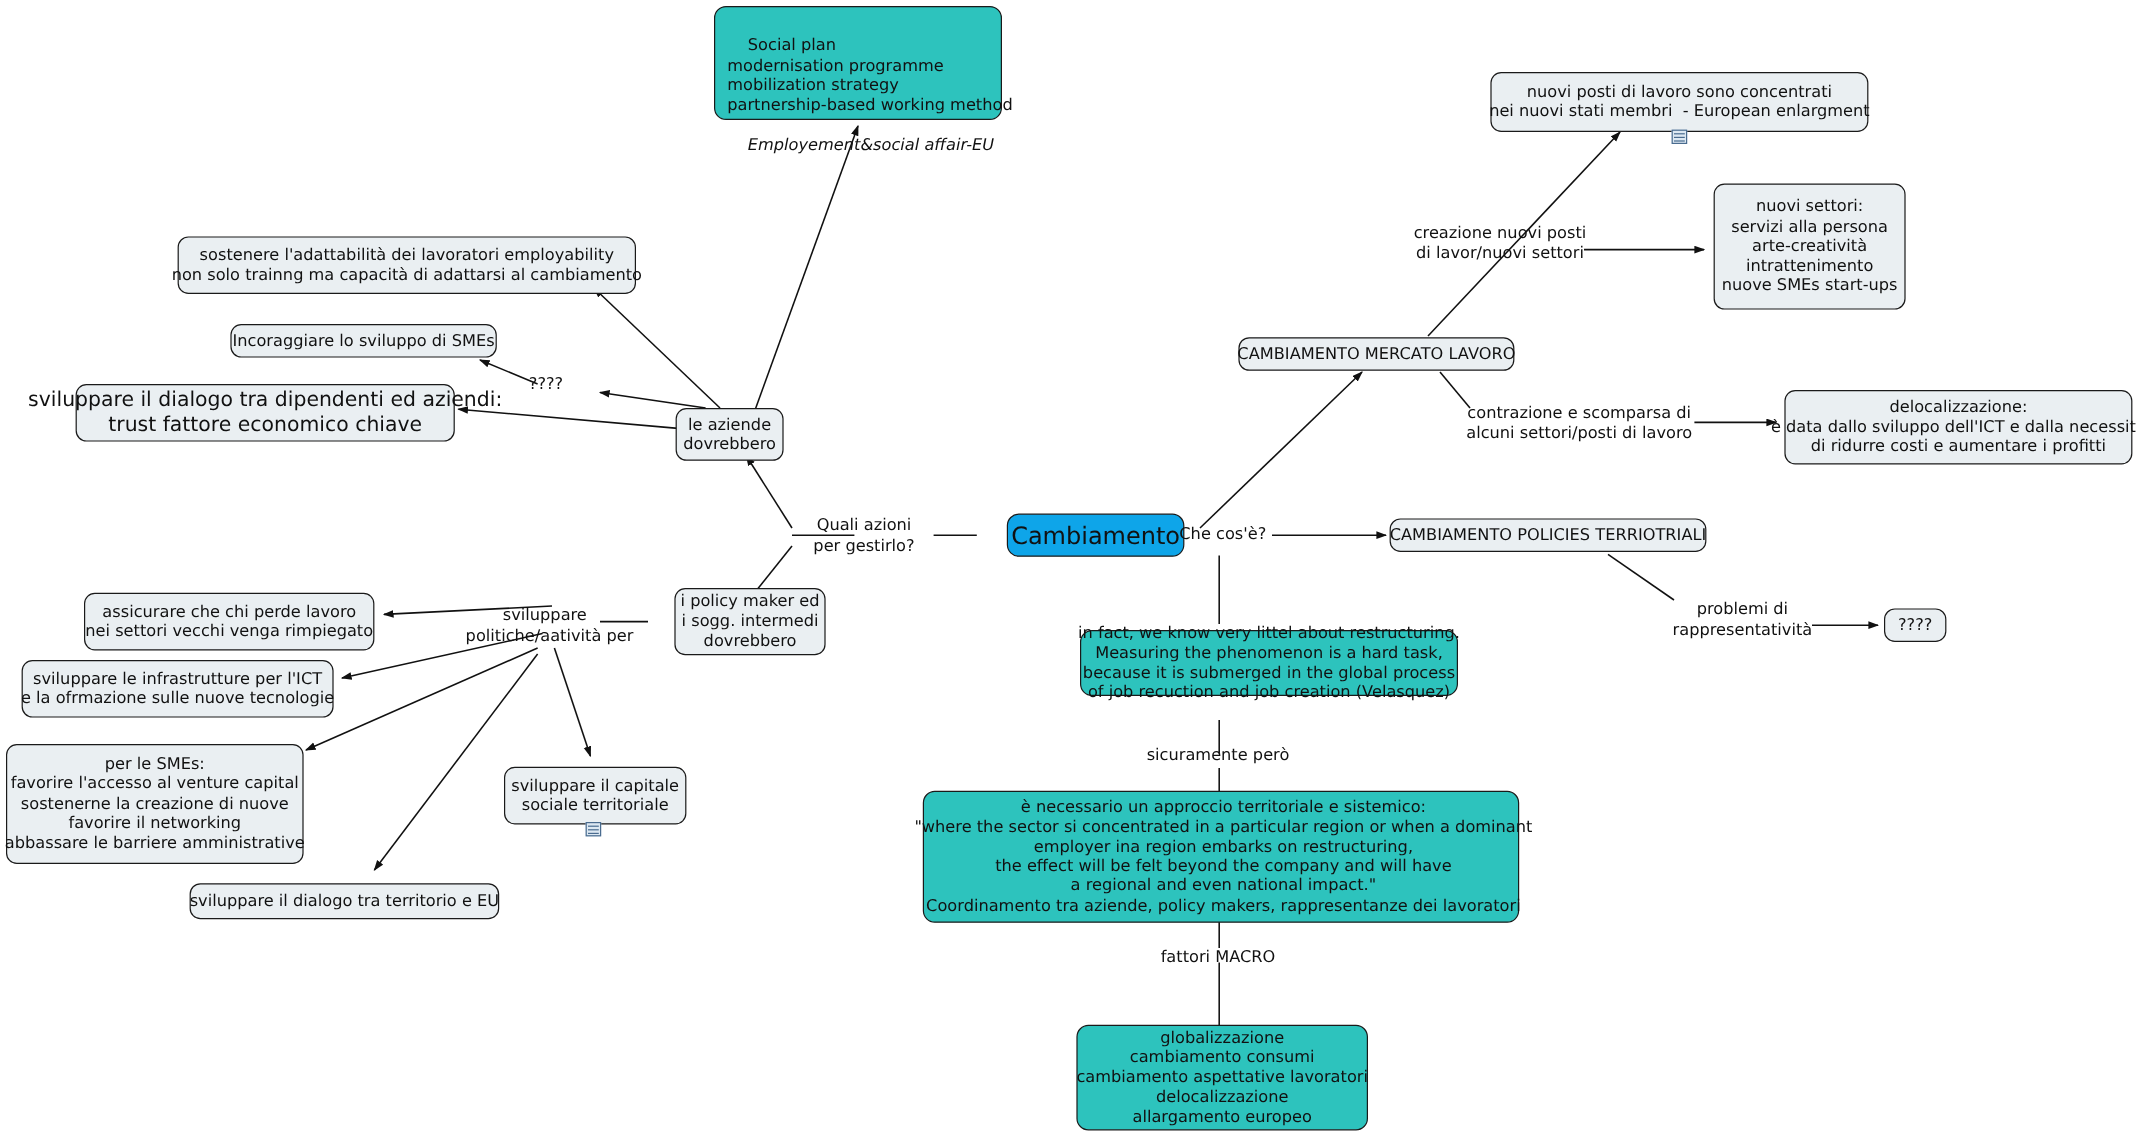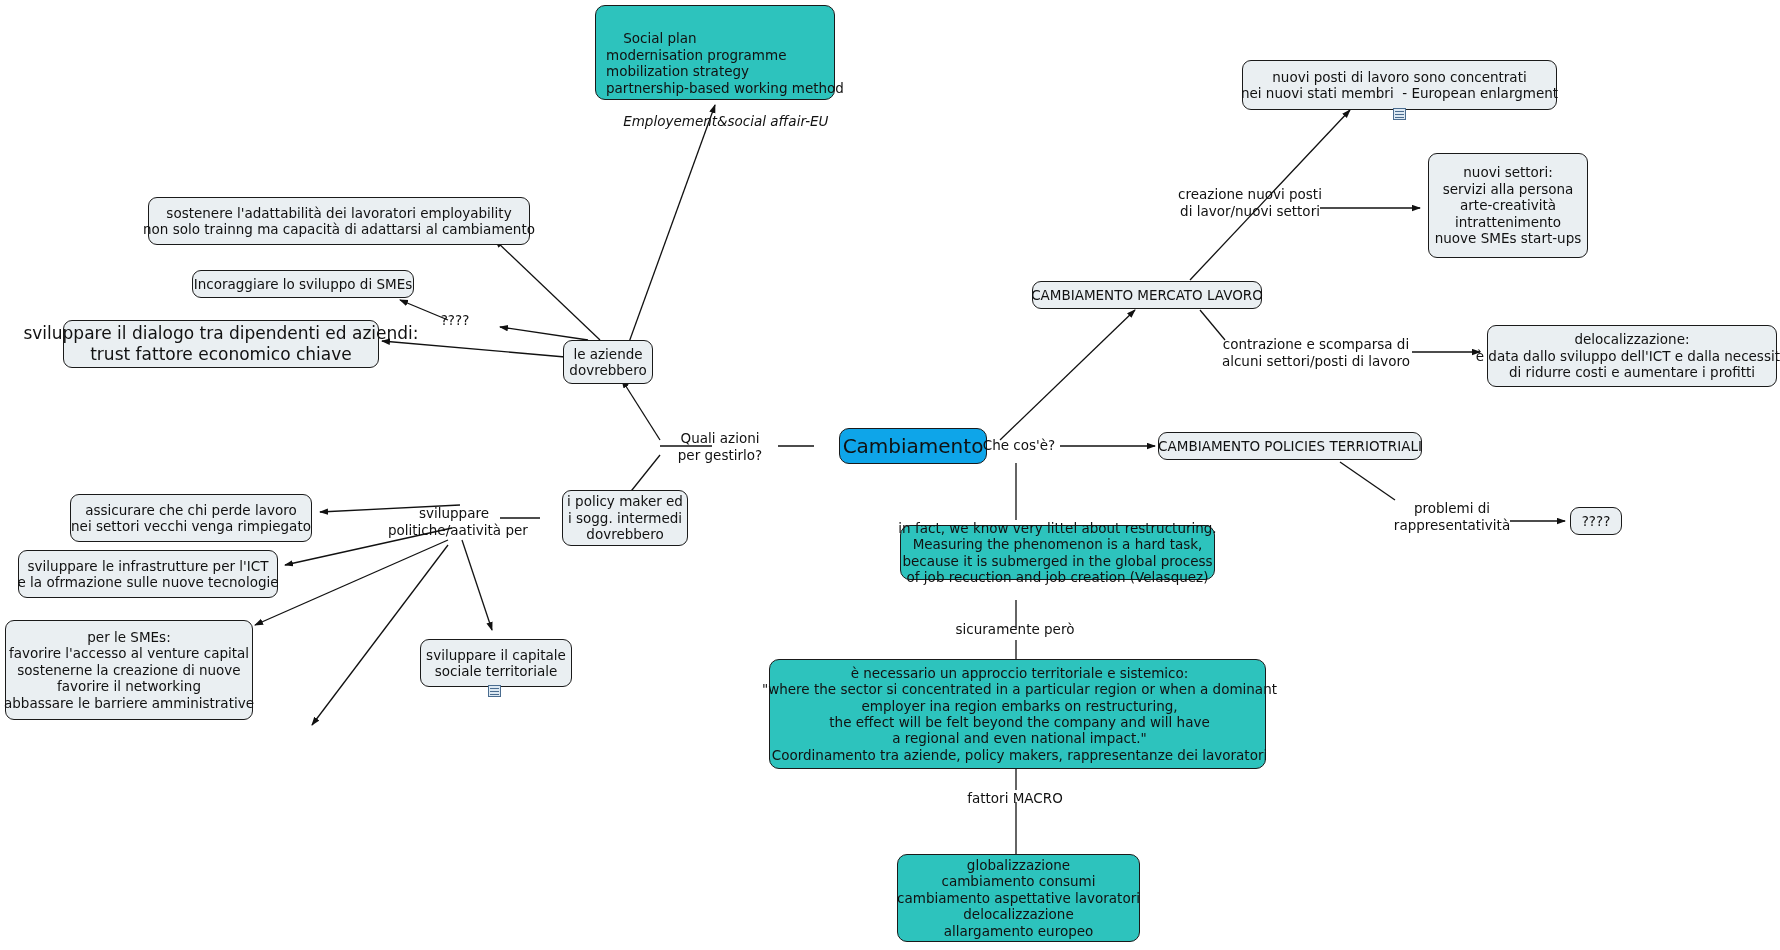--- a/index.html
+++ b/index.html
@@ -200,20 +200,21 @@
   <div class="node grey" style="left:5px; top:620px; width:248px; height:100px; font-size:13.5px;">per le SMEs:
 favorire l'accesso al venture capital
 sostenerne la creazione di nuove
 favorire il networking
 abbassare le barriere amministrative</div>
 
   <div class="node grey" style="left:420px; top:639px; width:152px; height:48px; font-size:13.5px;">sviluppare il capitale
 sociale territoriale</div>
   <span class="note-icon" style="left:488px; top:685px;"></span>
 
+  <div class="node grey" style="left:158px; top:736px; width:258px; height:30px; font-size:13.5px;">sviluppare il dialogo tra territorio e EU</div>
 
   <div class="node teal" style="left:860px; top:525px; width:315px; height:55px; font-size:13.5px;margin-left:40px;">in fact, we know very littel about restructuring.
 Measuring the phenomenon is a hard task,
 because it is submerged in the global process
 of job recuction and job creation (Velasquez)</div>
 
   <div class="node teal" style="left:769px; top:659px; width:497px; height:110px; font-size:13.5px;padding-left:12px;">è necessario un approccio territoriale e sistemico:
 "where the sector si concentrated in a particular region or when a dominant
 employer ina region embarks on restructuring,
 the effect will be felt beyond the company and will have

